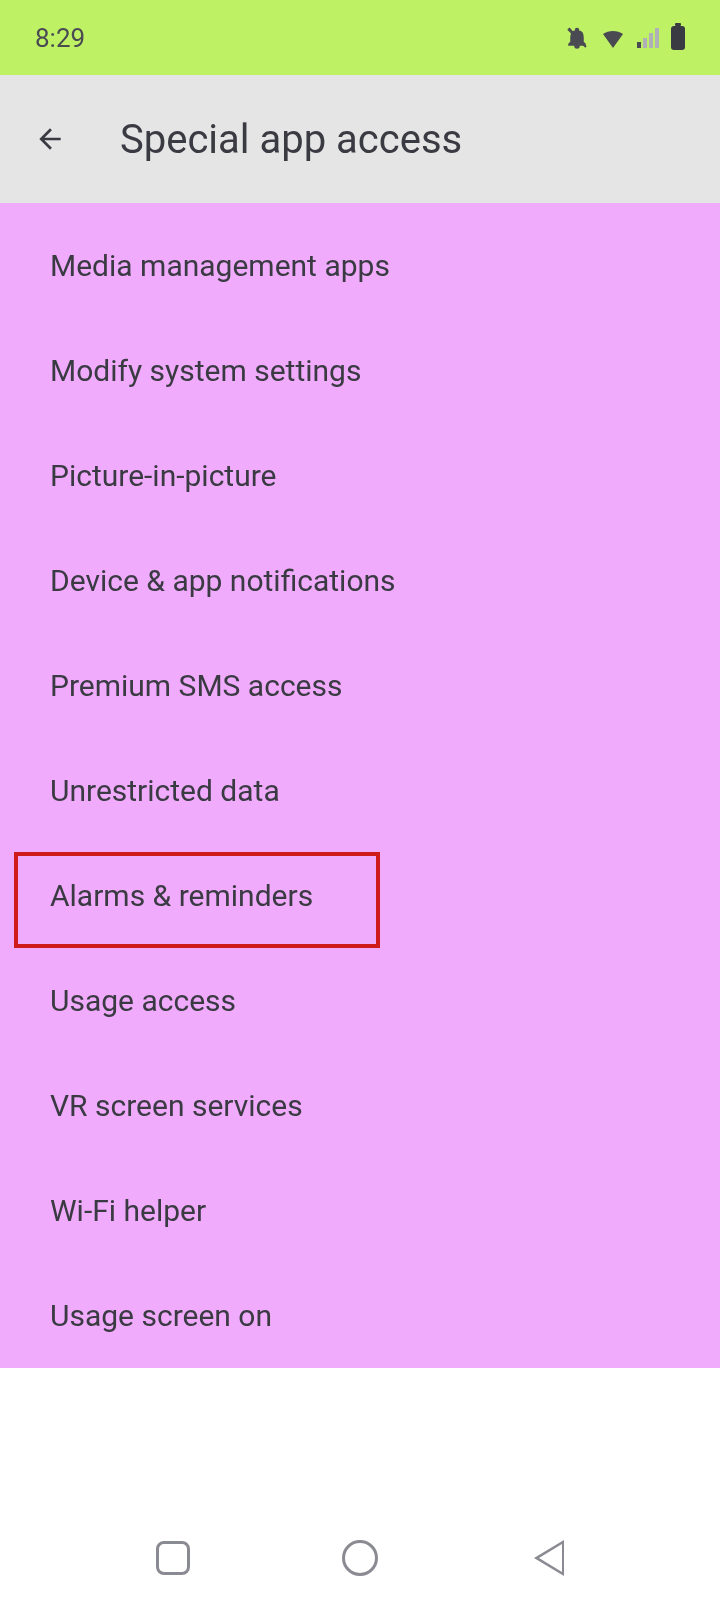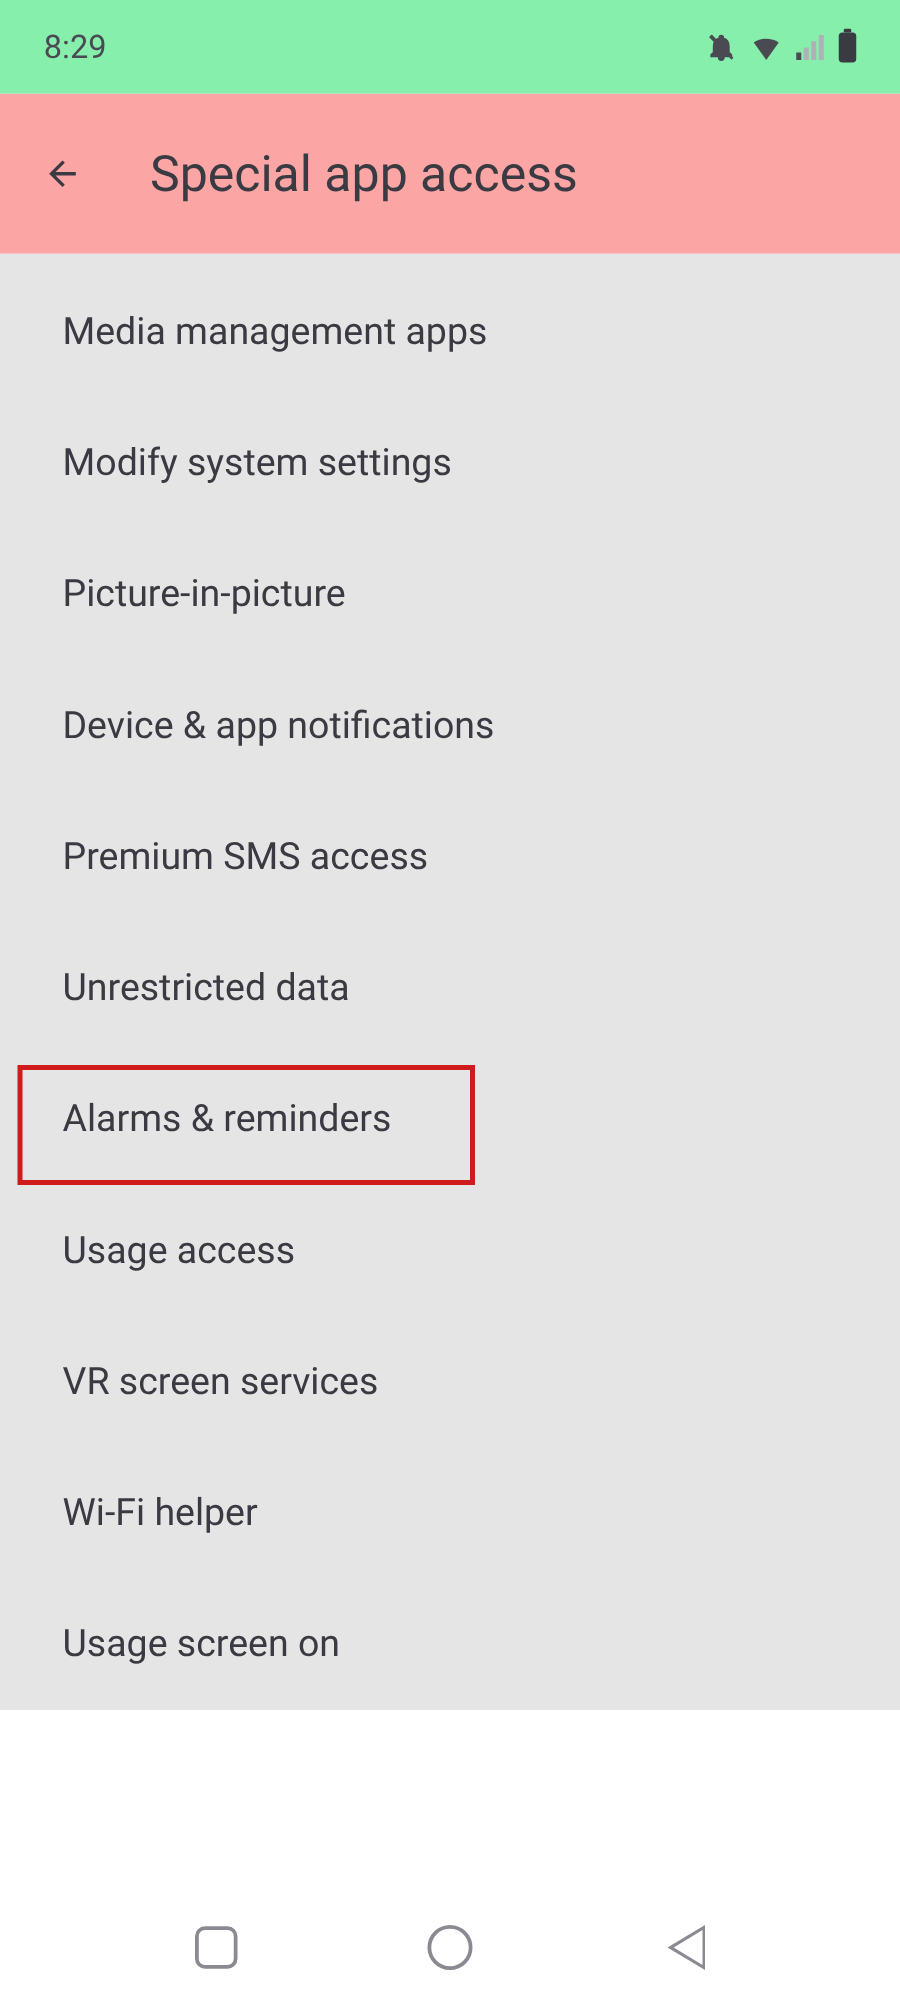--- a/index.html
+++ b/index.html
@@ -10,21 +10,21 @@
     body {
       width: 720px;
       height: 1600px;
       font-family: -apple-system, BlinkMacSystemFont, 'Segoe UI', Roboto, sans-serif;
       background: #ffffff;
       position: relative;
       overflow: hidden;
     }
     .status-bar {
       height: 75px;
-      background: #86efac;
+      background: #bef264;
       display: flex;
       justify-content: space-between;
       align-items: center;
       padding: 0 35px;
     }
     .status-time {
       font-size: 26px;
       color: #4a4a52;
       font-weight: 400;
     }
@@ -68,21 +68,21 @@
       position: absolute;
       top: -3px;
       left: 4px;
       width: 6px;
       height: 3px;
       background: #3a3a42;
       border-radius: 1px;
     }
     .header {
       height: 128px;
-      background: #fca5a5;
+      background: #e5e5e5;
       display: flex;
       align-items: center;
       padding: 0 30px;
       gap: 50px;
     }
     .back-button {
       width: 40px;
       height: 40px;
       display: flex;
       align-items: center;
@@ -93,21 +93,21 @@
       width: 32px;
       height: 32px;
       fill: #3a3a42;
     }
     .header-title {
       font-size: 40px;
       color: #3a3a42;
       font-weight: 400;
     }
     .settings-list {
-      background: #e5e5e5;
+      background: #f0abfc;
       padding-top: 10px;
     }
     .settings-item {
       padding: 35px 50px;
       font-size: 30px;
       color: #3a3a42;
       cursor: pointer;
     }
     .highlight-box {
       position: absolute;

